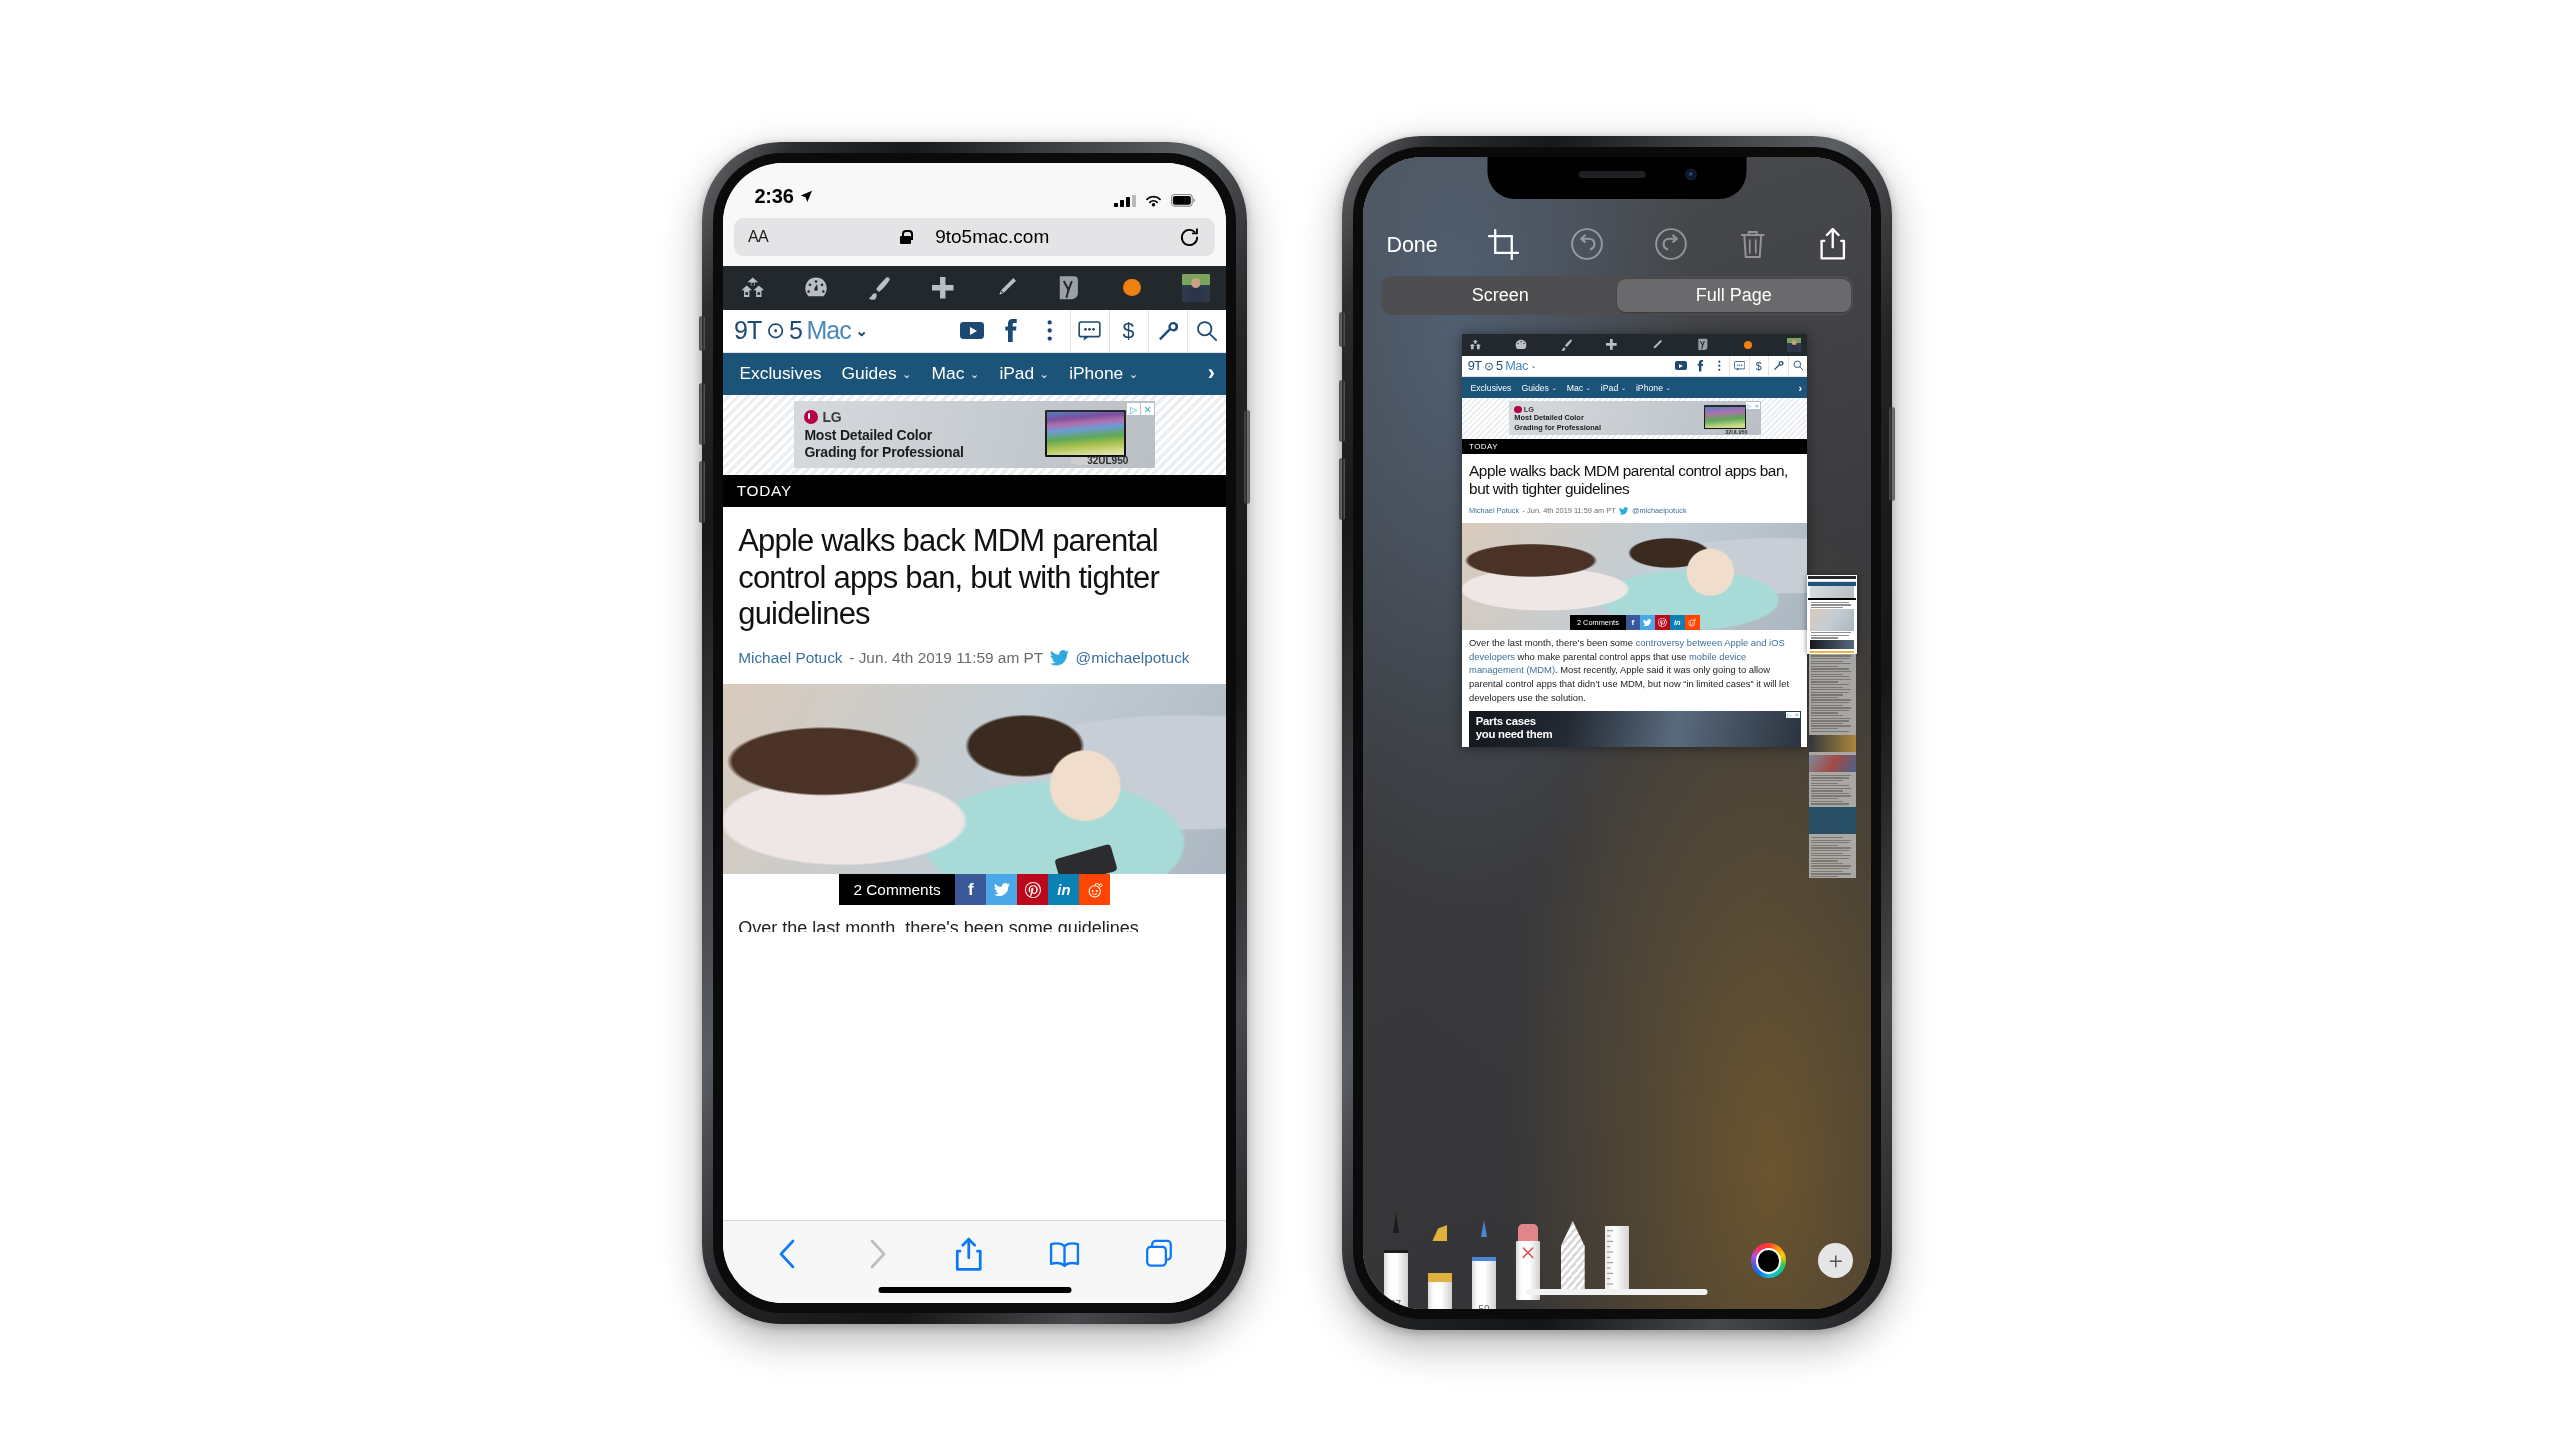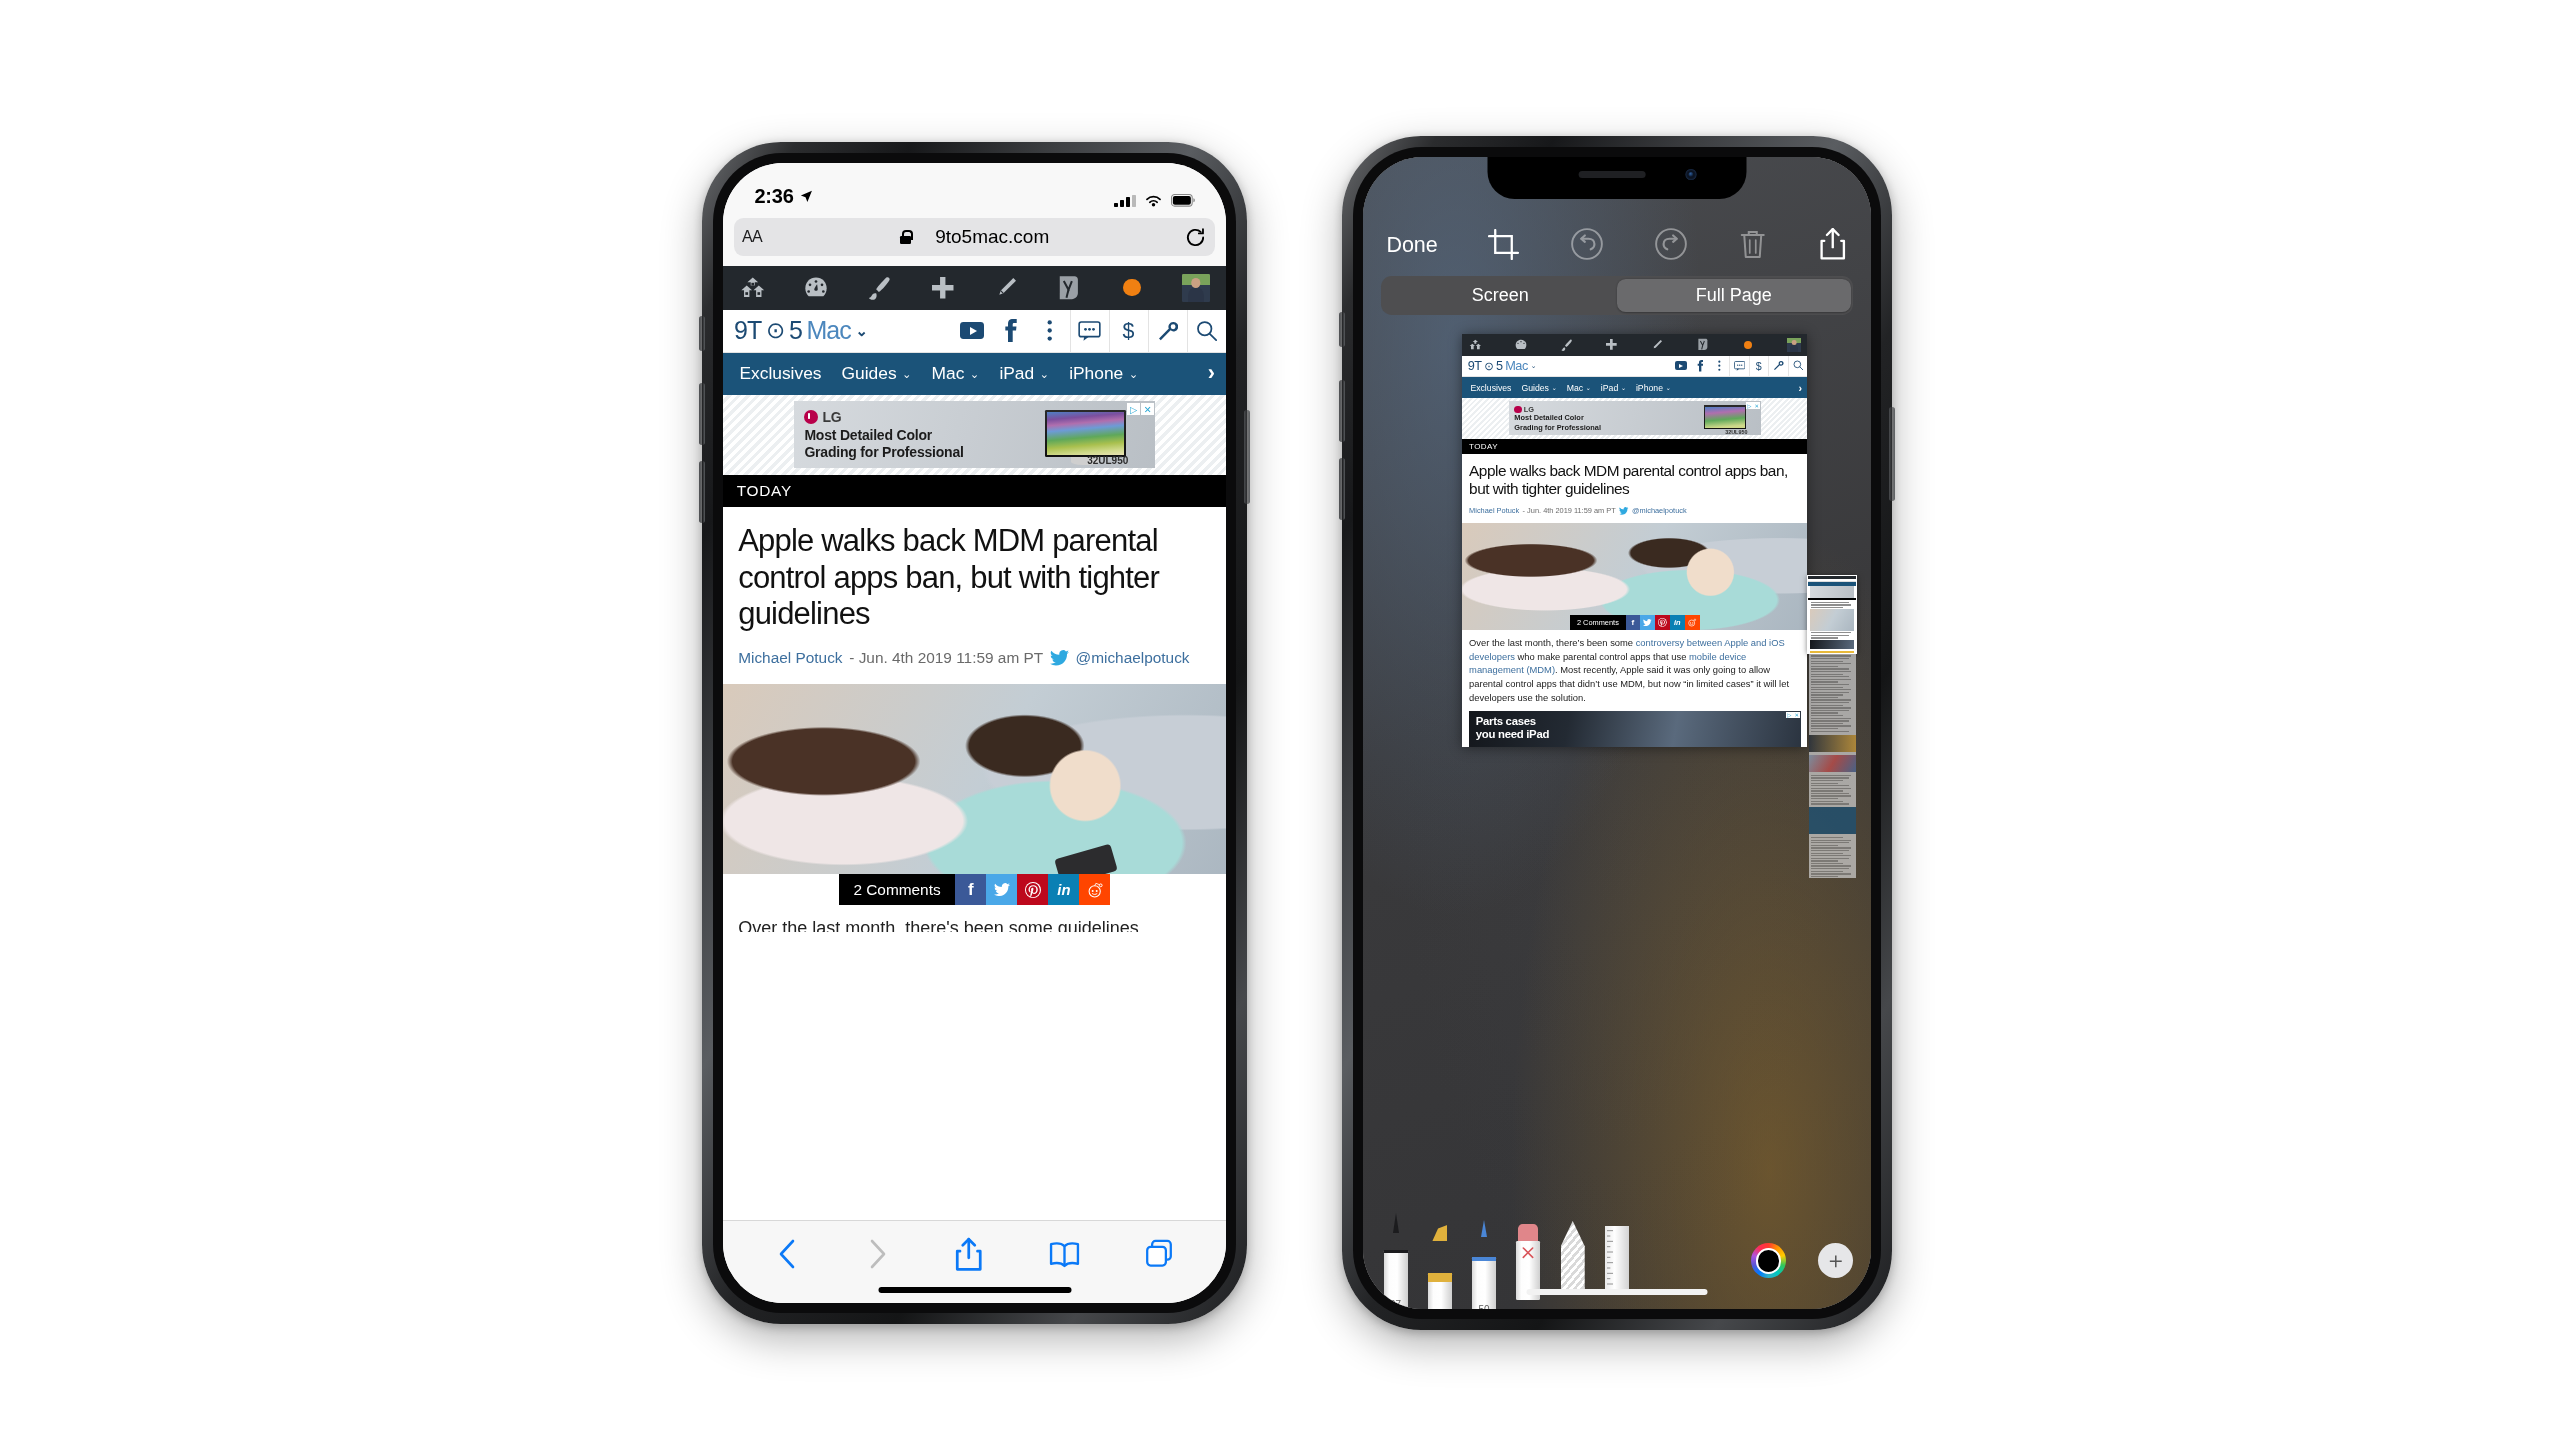--- a/index.html
+++ b/index.html
@@ -80,21 +80,21 @@
   .sb-loc { width:14.8px; height:14.8px; }
   .sb-right { display:flex; align-items:center; gap:8px; }
   .bars { display:flex; align-items:flex-end; gap:2px; height:13.4px; }
   .bars i { width:4px; background:#000; border-radius:0.7px; display:block; }
   .bars i:nth-child(1){height:4.7px}.bars i:nth-child(2){height:7.4px}
   .bars i:nth-child(3){height:10px}.bars i:nth-child(4){height:12.7px;background:#b9b9b9}
 
   .urlbar-wrap { background:#f8f8f8; padding: 4px 10.7px 9.4px 10.7px; flex:0 0 auto; }
   .urlbar {
     height: 38px; background:#e4e4e6; border-radius:9.4px;
-    display:flex; align-items:center; padding: 0 8px; position:relative;
+    display:flex; align-items:center; padding: 0 14px; position:relative;
   }
   .aa { font-size:16px; color:#1c1c1e; letter-spacing:-0.7px; }
   .url-center {
     position:absolute; left:0; right:0; display:flex; align-items:center;
     justify-content:center; gap:24px; font-size:19px; color:#000;
   }
   .lock { width:11.4px; height:14px; position:relative; display:inline-block; }
   .lock::before { content:''; position:absolute; bottom:0; width:11.4px; height:8.7px; background:#000; border-radius:1.3px; }
   .lock::after { content:''; position:absolute; top:0; left:2.3px; width:6.7px; height:7.4px;
     border:2px solid #000; border-bottom:none; border-radius:4px 4px 0 0; }
@@ -888,21 +888,21 @@
               </div>
             </div>
 
             <div class="pv-body">
               <span>Over the last month, there’s been some </span><a>controversy between Apple and iOS developers</a><span> who make parental control apps that use </span><a>mobile device management (MDM)</a><span>. Most recently, Apple said it was only going to allow parental control apps that didn’t use MDM, but now “in limited cases” it will let developers use the solution.</span>
             </div>
 
             <div class="pv-ad2">
               <div class="t">
                 <span>Parts cases</span><br>
-                <span>you need iPad</span>
+                <span>you need them</span>
               </div>
               <div class="chip">
                   <i>▷</i>
                   <i>✕</i>
                 </div>
             </div>
           </div>
 
           <div class="thumbstrip">
             <div class="thumb-sel">

